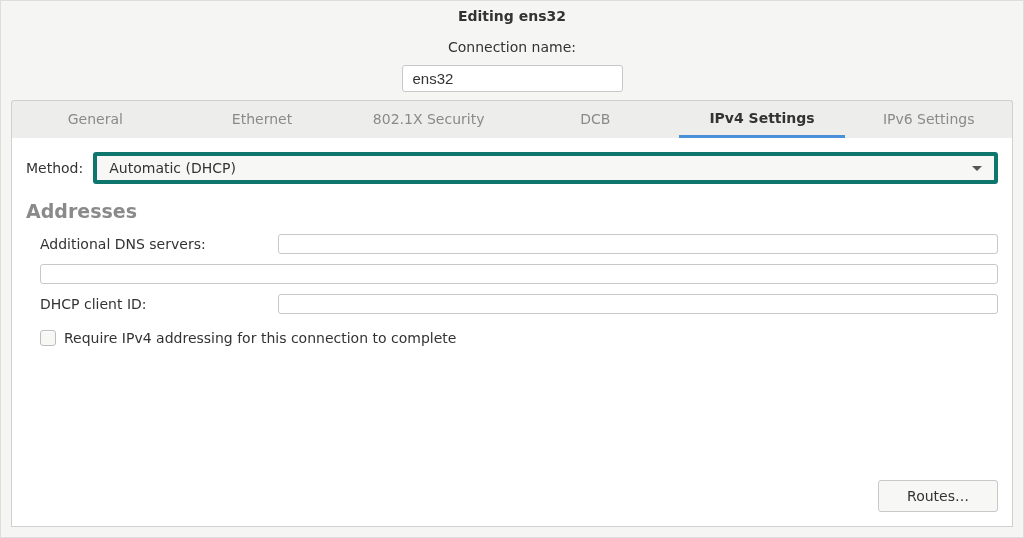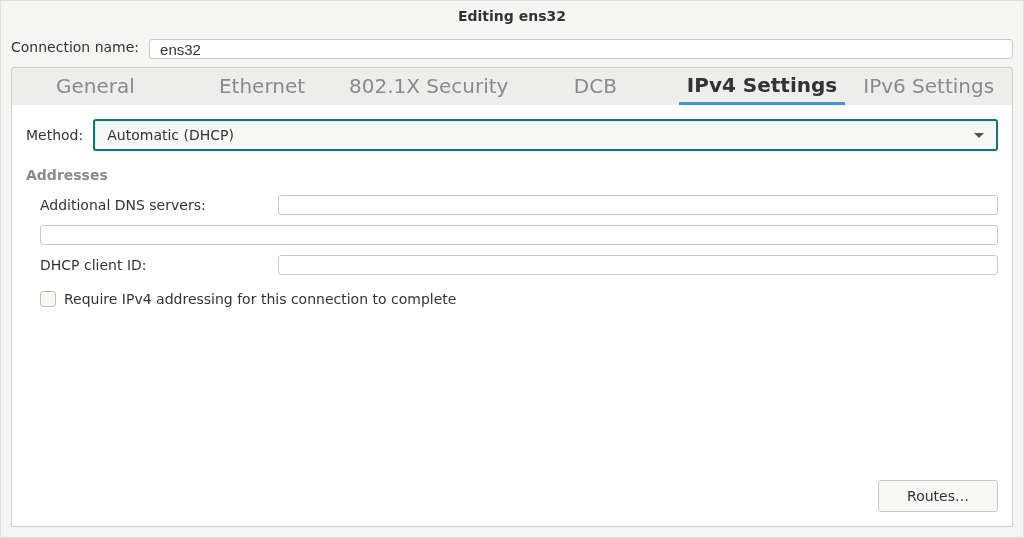--- a/index.html
+++ b/index.html
@@ -23,23 +23,24 @@
     height: 30px;
     display: flex;
     align-items: center;
     justify-content: center;
     font-weight: bold;
     color: #333;
     background: #f5f5f4;
   }
   .name-row {
     display: flex;
-    align-items: flex-start;
+    align-items: center;
     padding: 8px 10px;
     gap: 10px;
+    flex-direction: column;
   }
   .name-row label {
     color: #333;
     font-size: 14px;
     white-space: nowrap;
   }
   .text-input {
     flex: 1;
     height: 20px;
     border: 1px solid #c8c8c8;
@@ -60,21 +61,21 @@
     height: 38px;
     border-top-left-radius: 3px;
     border-top-right-radius: 3px;
   }
   .tab {
     flex: 1;
     display: flex;
     align-items: center;
     justify-content: center;
     color: #8a8a8a;
-    font-size: 20px;
+    font-size: 14px;
     cursor: pointer;
     border-bottom: 2px solid transparent;
     position: relative;
   }
   .tab.active {
     color: #333;
     font-weight: bold;
     border-bottom: 3px solid #4a90d9;
   }
   .panel {
@@ -94,40 +95,40 @@
     gap: 10px;
   }
   .row > label {
     color: #333;
     font-size: 14px;
     white-space: nowrap;
   }
   .combo {
     flex: 1;
     height: 32px;
-    border: 2px solid #0f766e;
+    border: 4px solid #0f766e;
     border-radius: 3px;
     background: #f7f7f6;
     display: flex;
     align-items: center;
     justify-content: space-between;
     padding: 0 12px;
     cursor: pointer;
     color: #333;
   }
   .combo .chev {
     width: 0; height: 0;
     border-left: 5px solid transparent;
     border-right: 5px solid transparent;
     border-top: 5px solid #555;
   }
   .section-title {
     color: #8a8a8a;
     font-weight: bold;
-    font-size: 14px;
+    font-size: 19px;
     margin-top: 4px;
   }
   .addresses-block {
     display: flex;
     gap: 12px;
     align-items: flex-start;
     padding-left: 14px;
   }
   .addr-table {
     flex: 1;

